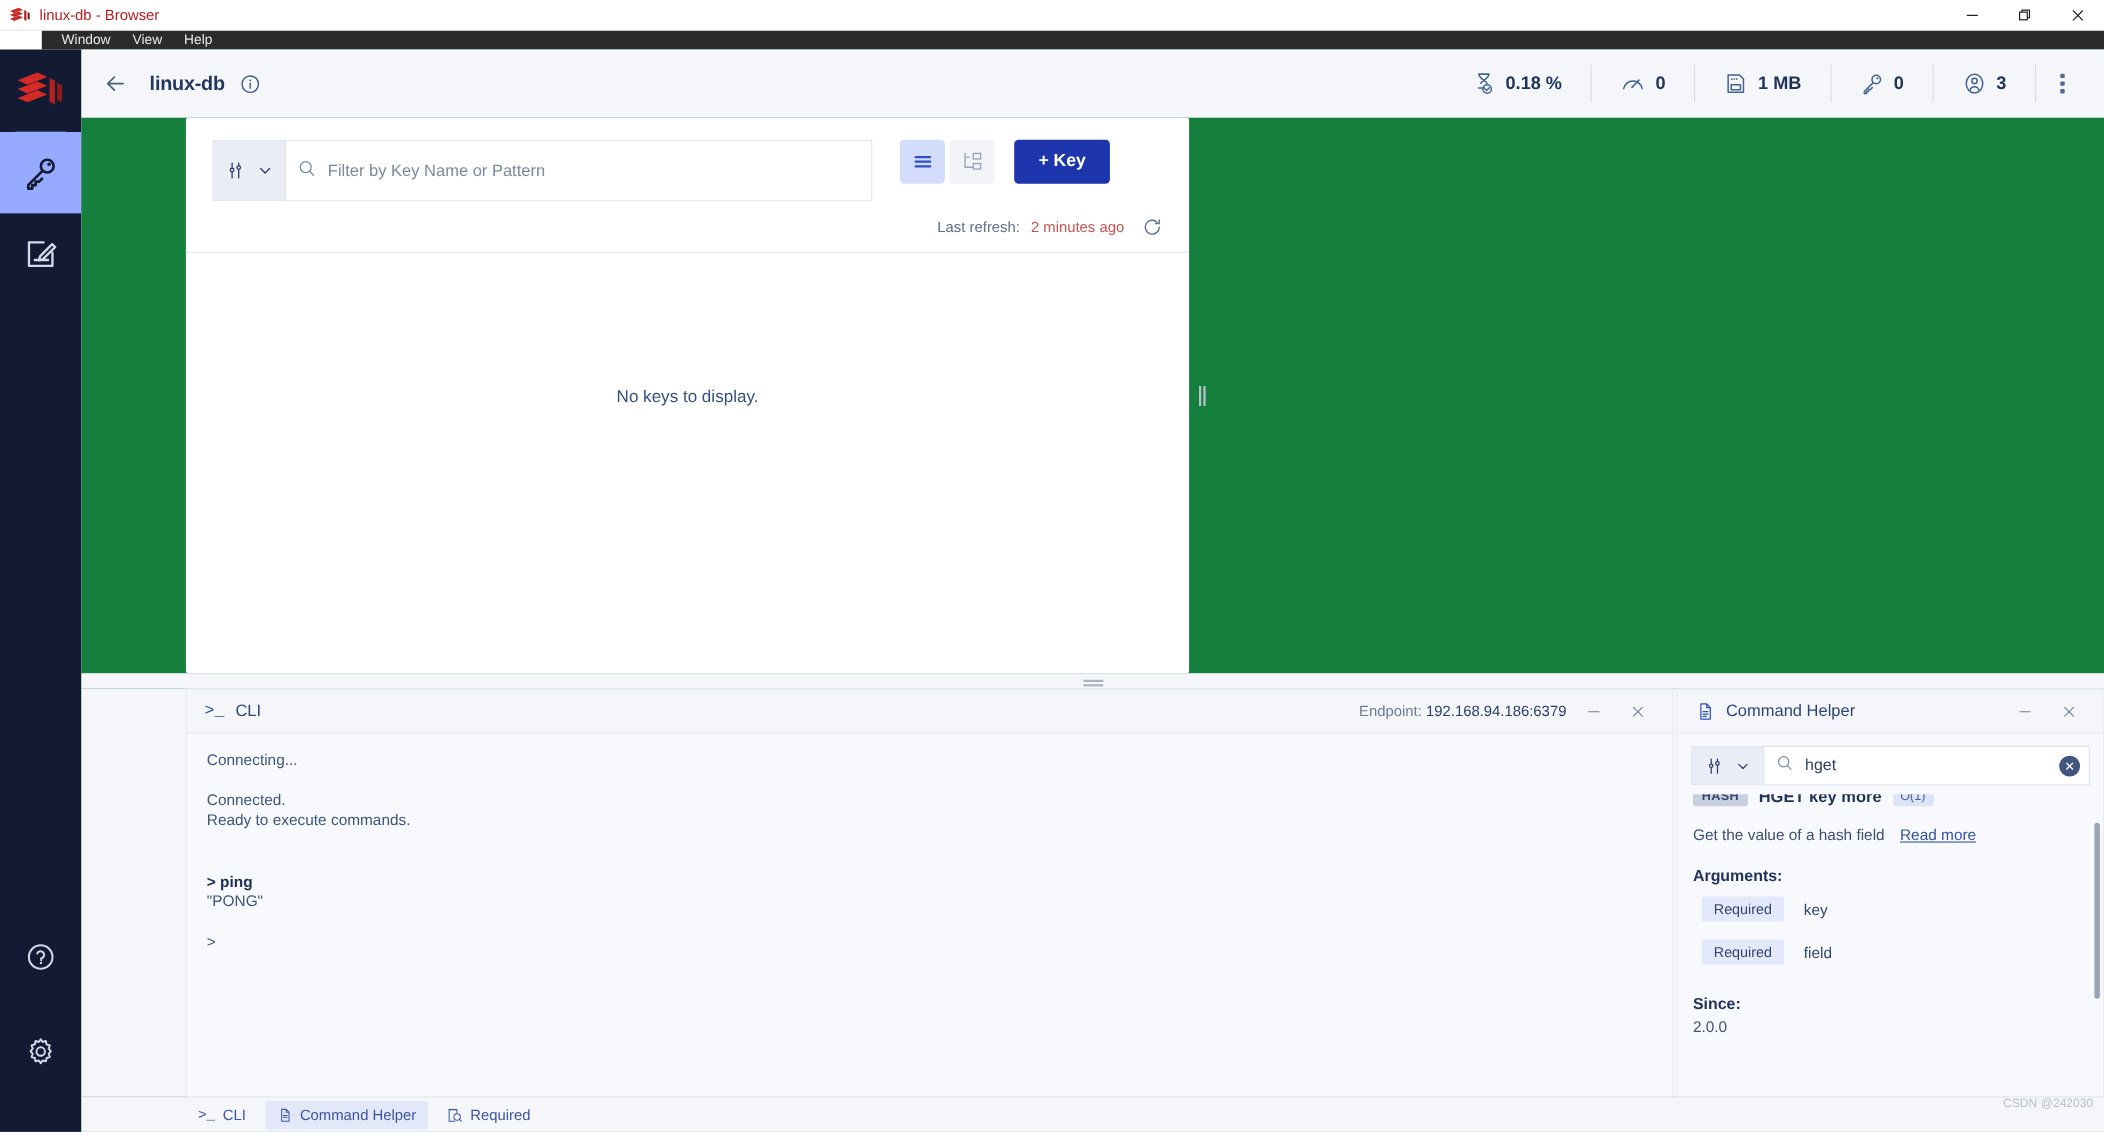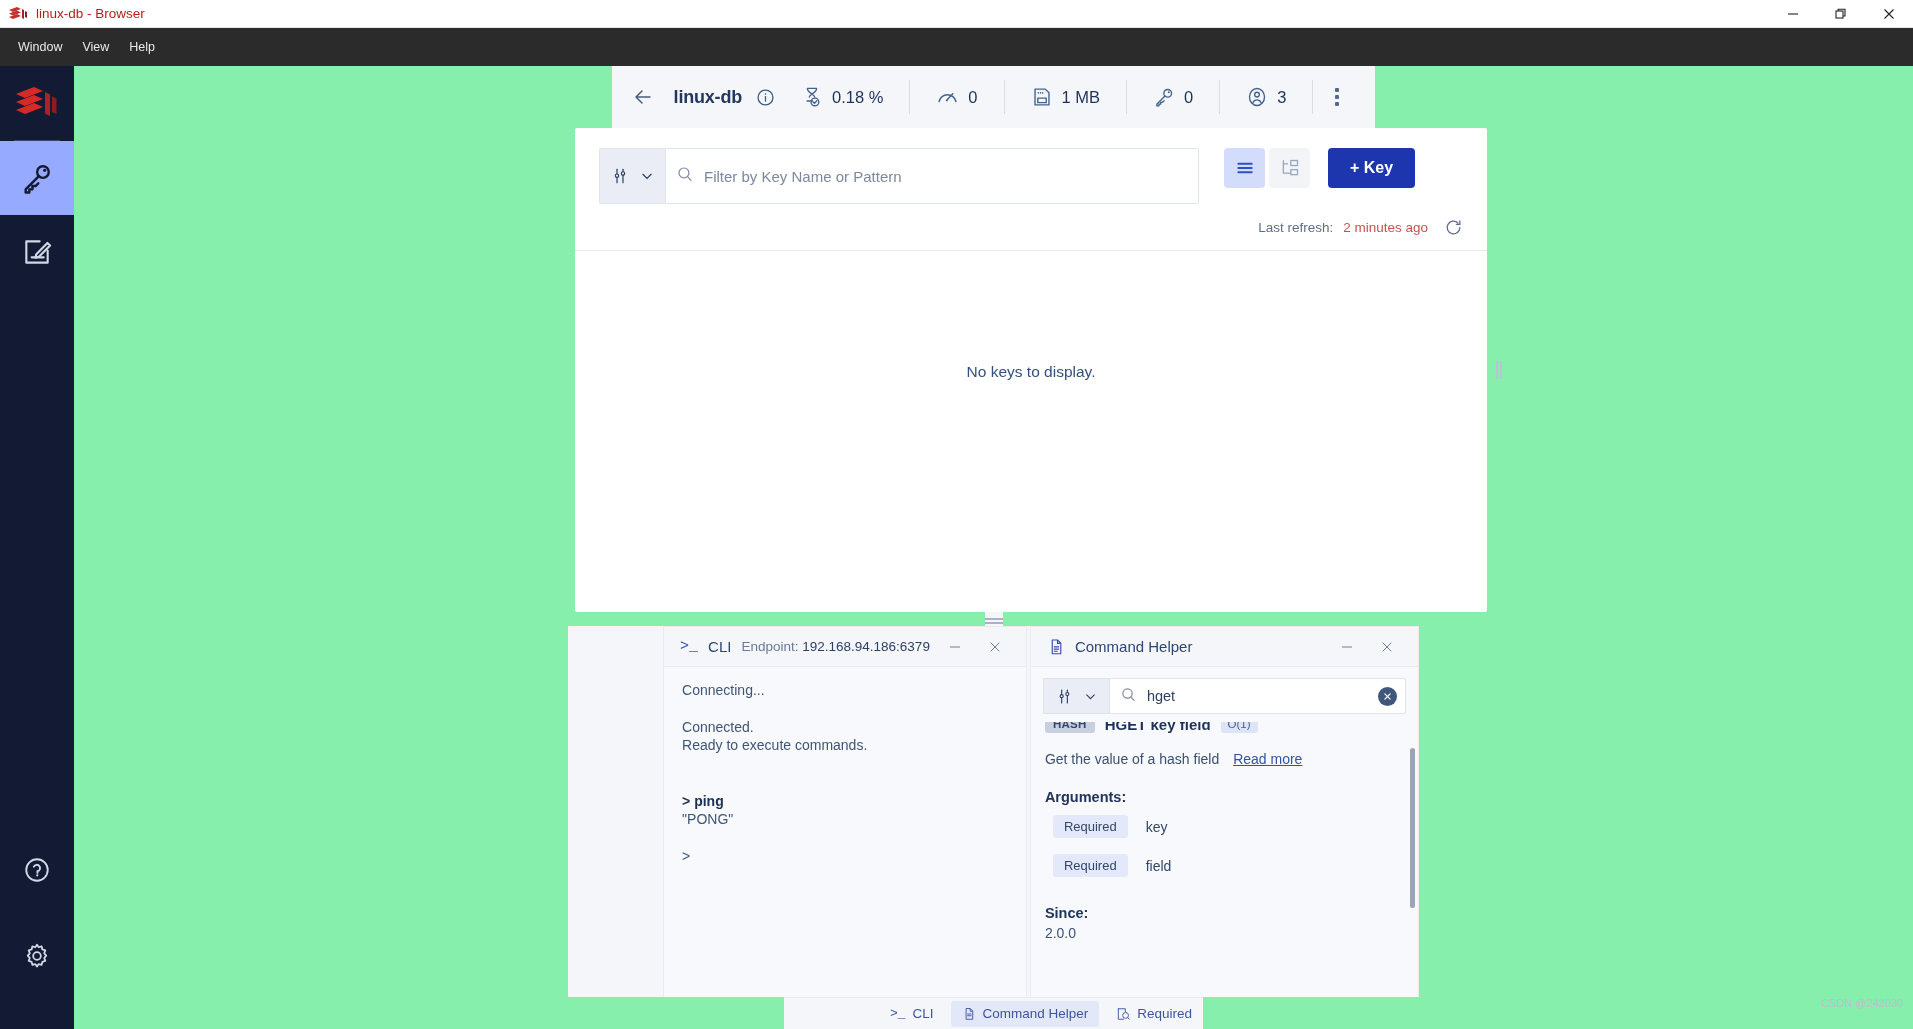--- a/index.html
+++ b/index.html
@@ -18,22 +18,22 @@
   .titlebar .tb-logo { width: 20px; height: 16px; margin-left: 8px; margin-right: 8px; position: relative; }
   .titlebar .tb-title { font-size: 13.5px; color: #b91c1c; }
   .win-ctrls { margin-left: auto; display: flex; height: 28px; }
   .win-btn {
     width: 48px; height: 28px; display: flex; align-items: center; justify-content: center;
     color: #222; font-size: 13px;
   }
 
   
   .menubar {
-    height: 38px; background: #2b2b2b; display: flex; align-items: center;
-    padding-left: 8px; flex: none;
+    height: 17px; background: #2b2b2b; display: flex; align-items: center;
+    padding-left: 8px; flex: none; margin-left: 38px;
   }
   .menubar .mi { color: #e8e8e8; font-size: 12.5px; padding: 0 10px; line-height: 23px; }
 
   
   .body { flex: 1; display: flex; min-height: 0; }
 
   
   .rail {
     width: 74px; background: #131a33; display: flex; flex-direction: column; align-items: center;
     flex: none;
@@ -42,32 +42,32 @@
   .rail-sep { width: 46px; height: 1px; background: #3c456b; }
   .rail-item {
     width: 74px; height: 74px; display: flex; align-items: center; justify-content: center;
   }
   .rail-item.active { background: #96aaff; }
   .rail-spacer { flex: 1; }
   .rail-bottom { width: 74px; display: flex; flex-direction: column; align-items: center; padding-bottom: 30px; }
   .rail-bottom .rail-item { height: 86px; }
 
   
-  .content { flex: 1; display: flex; flex-direction: column; min-width: 0; background: #86efac; align-items: center; }
+  .content { flex: 1; display: flex; flex-direction: column; min-width: 0; background: #15803d; }
 
   
   .dbheader {
     height: 62px; background: #f4f6f9; display: flex; align-items: center;
     padding: 0 22px 0 14px; flex: none;
   }
   .back-arrow { width: 34px; height: 34px; display: flex; align-items: center; justify-content: center; color: #495e7e; }
   .db-title { font-size: 18px; font-weight: bold; color: #24375e; margin-left: 14px; letter-spacing: -0.2px; }
   .info-icon { margin-left: 14px; display: flex; align-items: center; color: #3b5a87; }
   .hdr-stats { margin-left: auto; display: flex; align-items: center; height: 40px; }
-  .stat { display: flex; align-items: center; gap: 9px; padding: 0 26px; color: #1e3158; font-size: 16.5px; font-weight: normal; }
+  .stat { display: flex; align-items: center; gap: 9px; padding: 0 26px; color: #1e3158; font-size: 16.5px; font-weight: bold; }
   .stat .sic { display: flex; align-items: center; color: #44628f; }
   .vdiv { width: 1px; height: 34px; background: #d8dde8; }
   .kebab { padding: 0 14px 0 22px; display: flex; flex-direction: column; gap: 3px; align-items: center; }
   .kebab i { width: 4px; height: 4px; border-radius: 1px; background: #55688c; display: block; }
 
   
   .browser { flex: 1; display: flex; min-height: 0; padding: 0 0 0 0; }
   .pane-left {
     width: 912px; background: #fff; margin-left: 95px; border-radius: 2px;
     display: flex; flex-direction: column; min-height: 0;
@@ -524,21 +524,21 @@
                     <line x1="5" y1="5" x2="19" y2="19"></line>
                     <line x1="19" y1="5" x2="5" y2="19"></line>
                   </svg>
               </span>
             </div>
           </div>
 
           <div class="helper-body">
             <div class="cmd-title-row">
               <span class="pill">HASH</span>
-              <span class="cmd-name">HGET key field</span>
+              <span class="cmd-name">HGET key more</span>
               <span class="pill-ox">O(1)</span>
             </div>
             <div class="cmd-desc">
               <span>Get the value of a hash field</span>
               <a href="#">Read more</a>
             </div>
             <div class="sec-title">Arguments:</div>
 
             <div class="arg-row">
               <span class="badge-req">Required</span>

